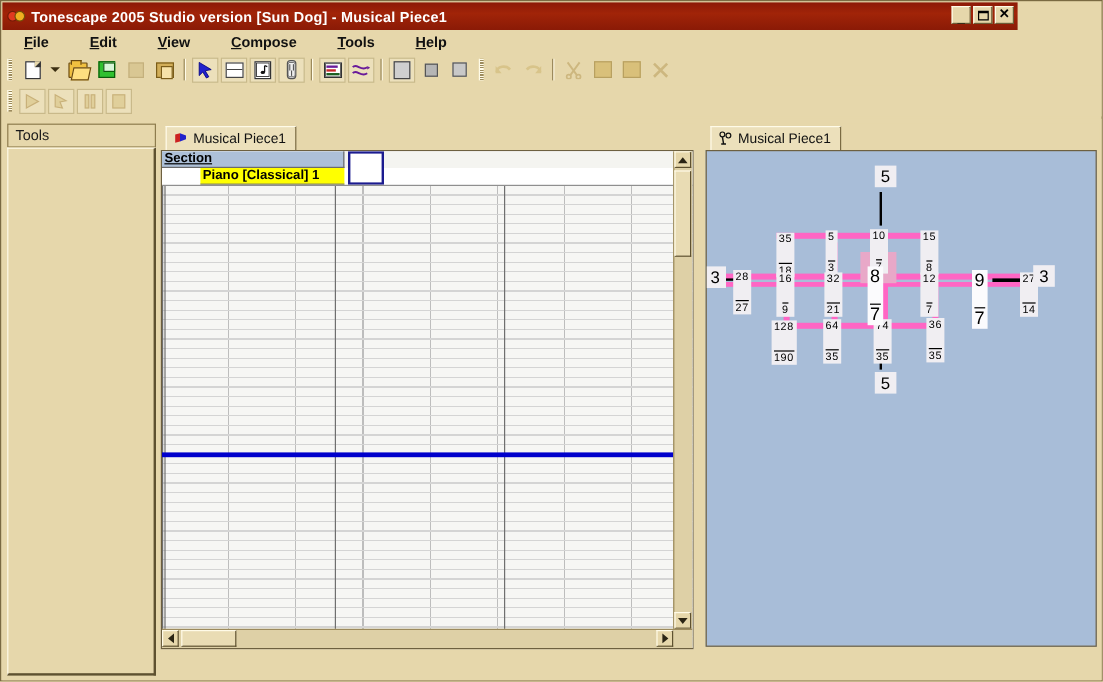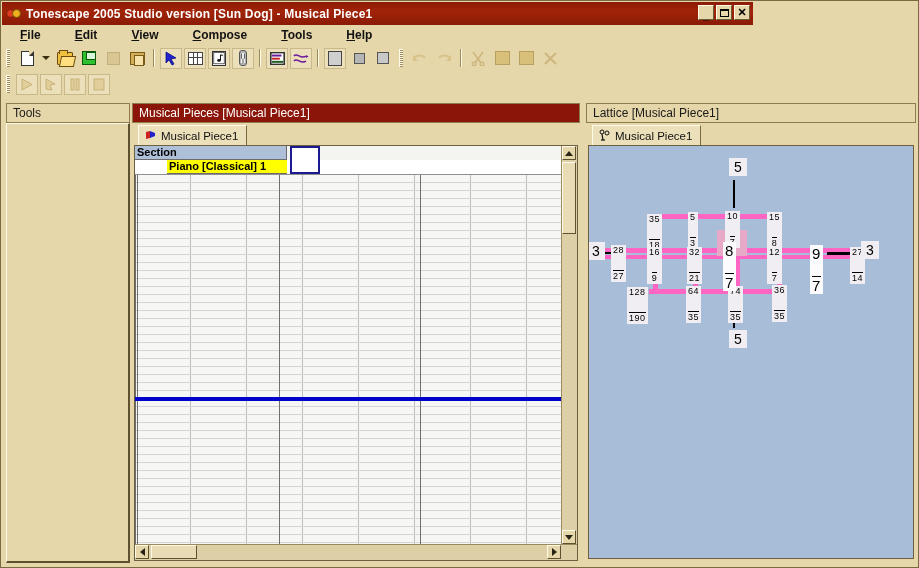--- a/index.html
+++ b/index.html
@@ -14,21 +14,21 @@
     position: relative;
     width: 919px; height: 568px;
     background: #e6d7ab;
     border: 1px solid #7a6a42;
     overflow: hidden;
   }
 
   
   #titlebar {
     position: absolute; left: 1px; top: 1px;
-    width: 751px; height: 23px;
+    width: 846px; height: 23px;
     background: linear-gradient(to bottom, #8c1a08 0%, #a12408 40%, #8a1a06 100%);
     display: flex; align-items: center;
     padding-left: 4px;
   }
   #app-icon {
     width: 16px; height: 16px; flex: 0 0 16px;
     position: relative; margin-right: 4px;
   }
   #app-icon .d1, #app-icon .d2 {
     position: absolute; border-radius: 50%;
@@ -209,21 +209,21 @@
     width: 444px; height: 14px;
     background: #f4f4f0;
   }
   #section-cell {
     position: absolute; left: 0; top: 0;
     width: 152px; height: 14px;
     background: #adc0d8;
     border-bottom: 1px solid #6b6b6b;
     border-right: 1px solid #6b6b6b;
     font-size: 11px; font-weight: bold; color: #000;
-    padding-left: 2px; line-height: 13px;
+    padding-left: 2px; line-height: 13px; text-decoration: underline;
   }
   #track-row {
     position: absolute; left: 0; top: 14px;
     width: 444px; height: 14px;
     background: #ffffff;
   }
   #track-name {
     position: absolute; left: 32px; top: 0;
     width: 120px; height: 14px;
     background: #ffff00;
@@ -487,21 +487,20 @@
   </div>
 
   <div id="panels">
 
     <div class="panel" id="tools-panel">
       <div class="panel-caption inactive">Tools</div>
       <div id="tools-body"></div>
     </div>
 
     <div class="panel" id="mp-panel">
-      <div class="panel-caption active">Musical Pieces  [Musical Piece1]</div>
       <div id="mp-body">
         <div class="tabstrip">
           <div class="tab">
             <span class="tab-icon">
               <svg viewBox="0 0 13 13" width="13" height="13">
                 <path d="M2 3 L6 2 L6 9 L2 10 Z" fill="#cc2222"></path>
                 <path d="M6 2 L11 4 L11 7 L6 9 Z" fill="#2222cc"></path>
               </svg>
             </span>
             <span>Musical Piece1</span>
@@ -544,21 +543,20 @@
             <div class="sb-thumb" style="left:16px;top:0;height:14px;width:46px"></div>
             <div class="sb-btn" style="right:16px;top:0">
                 <span class="arrow right"></span>
               </div>
           </div>
         </div>
       </div>
     </div>
 
     <div class="panel" id="lat-panel">
-      <div class="panel-caption inactive">Lattice  [Musical Piece1]</div>
       <div id="lat-body">
         <div class="tabstrip">
           <div class="tab">
             <span class="tab-icon">
               <svg viewBox="0 0 13 13" width="13" height="13">
                 <circle cx="4" cy="3" r="2" fill="none" stroke="#111" stroke-width="1"></circle>
                 <circle cx="9" cy="4" r="2" fill="none" stroke="#111" stroke-width="1"></circle>
                 <path d="M4 5 L5 11" stroke="#111" stroke-width="1.2"></path>
                 <path d="M3 11 L7 11" stroke="#111" stroke-width="1.2"></path>
               </svg>
@@ -622,21 +620,21 @@
               <span class="den">7</span>
             </div>
             <div class="node big" style="left: 221px; top: 99px;">
               <span class="num">9</span>
               <span class="den">7</span>
             </div>
             <div class="node" style="left: 261px; top: 101px;">
               <span class="num">27</span>
               <span class="den">14</span>
             </div>
-            <div class="node" style="left: 38px; top: 141px; justify-content: center;">
+            <div class="node" style="left: 54px; top: 141px; justify-content: center;">
               <span class="num">128</span>
               <span class="den">190</span>
             </div>
             <div class="node" style="left: 97px; top: 140px;">
               <span class="num">64</span>
               <span class="den">35</span>
             </div>
             <div class="node" style="left: 139px; top: 140px;">
               <span class="num">74</span>
               <span class="den">35</span>

